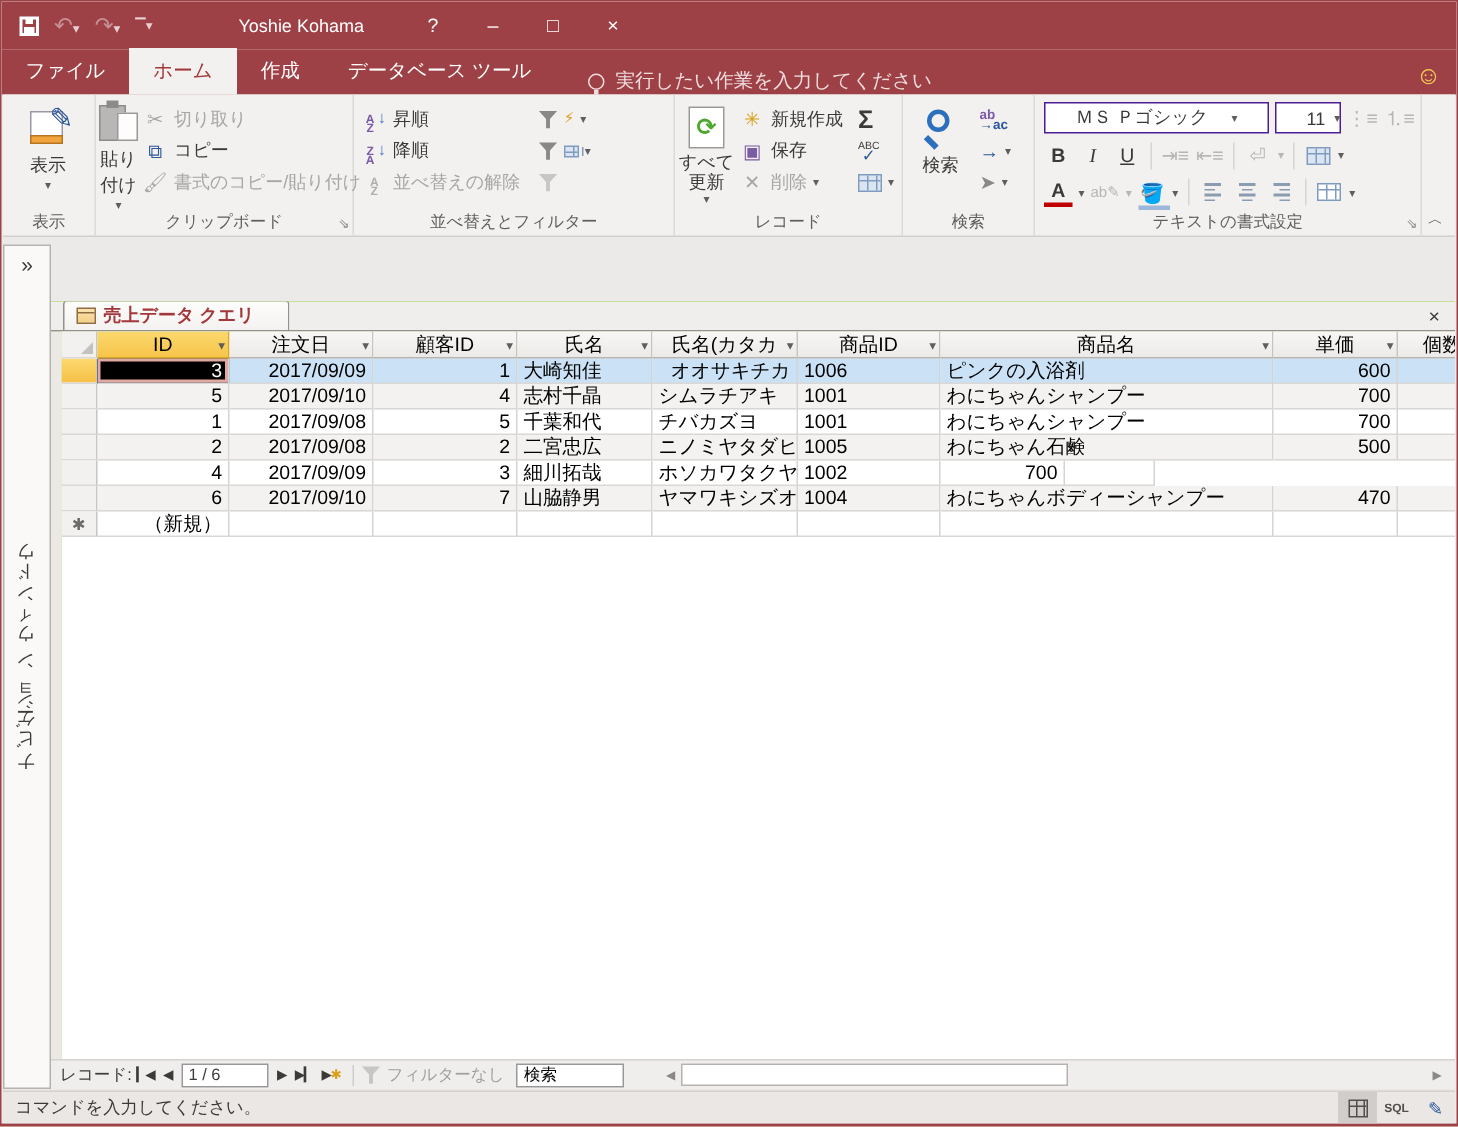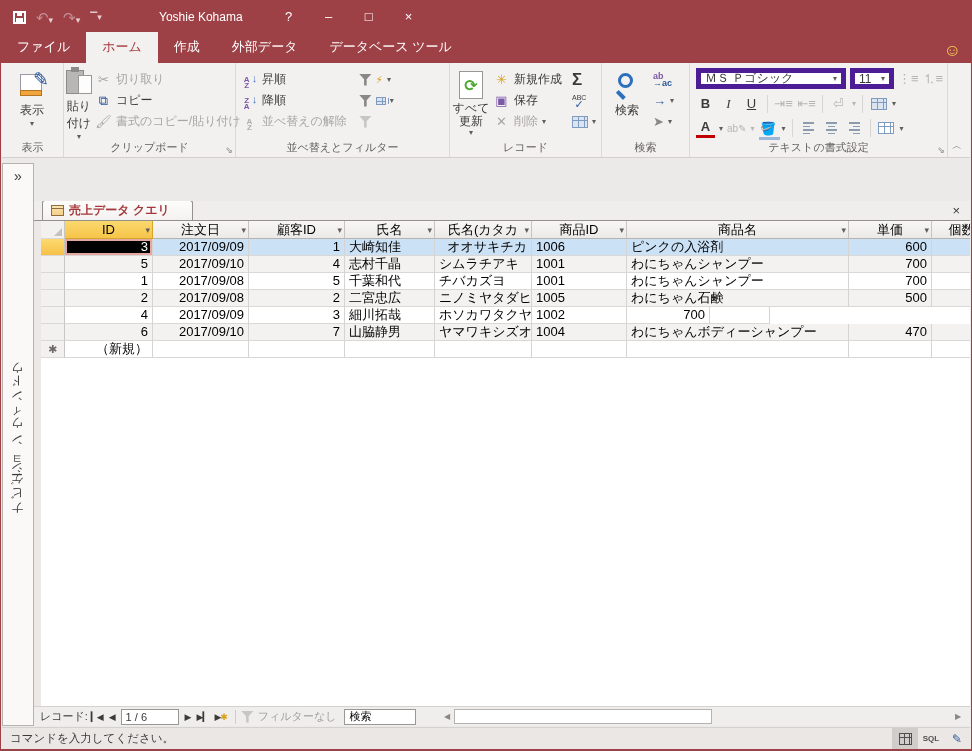--- a/index.html
+++ b/index.html
@@ -72,21 +72,21 @@
   .mag { width:26px; height:26px; position:relative; }
   .mag .lens { position:absolute; left:4px; top:1px; width:15px; height:15px; border:3px solid #2c6fbd; border-radius:50%; }
   .mag .handle { position:absolute; left:2px; bottom:2px; width:10px; height:3.5px; background:#2c6fbd; transform:rotate(45deg); }
   .replace-ic { display:flex; flex-direction:column; line-height:7px; font-size:9px; font-weight:bold; }
   .replace-ic .r1 { color:#7b5aa6; } .replace-ic .r2 { color:#2b579a; }
   .goto { color:#2b579a; font-size:13px; font-weight:bold; }
   .cursor-ic { color:#8a8886; font-size:13px; }
   
   .tf { display:flex; flex-direction:column; gap:3px; padding:2px 4px; }
   .tfrow { display:flex; align-items:center; gap:4px; height:23px; }
-  .combo { background:#fff; border:5px solid #4c1d95; height:21px; display:flex; align-items:center; font-size:12px; color:#3b3a39; padding:0 4px; }
+  .combo { background:#fff; border:1px solid #4c1d95; height:21px; display:flex; align-items:center; font-size:12px; color:#3b3a39; padding:0 20px; }
   .combo .dd { margin-left:auto; padding-left:6px; }
   .fmtbtn { min-width:19px; height:19px; display:flex; align-items:center; justify-content:center; font-size:13px; color:#3b3a39; }
   .fmtbtn.dis { color:#b8b6b4; }
   .vsep { width:1px; height:18px; background:#d8d6d4; margin:0 2px; }
   .ulA { border-bottom:3px solid #c00000; line-height:12px; font-weight:bold; }
   .bars { display:inline-flex; flex-direction:column; gap:2px; }
   .bars i { display:block; height:1.5px; background:#8c9cb0; }
   .bucket { color:#6d6a67; font-size:13px; position:relative; }
   .bucket::after { content:""; position:absolute; left:0; right:-2px; bottom:-2px; height:3px; background:#9db7d8; }
   .chevron-up { position:absolute; right:8px; bottom:4px; font-size:10px; color:#605e5c; }
@@ -158,22 +158,25 @@
   <span class="tb-btn">?</span>
   <span class="tb-btn">–</span>
   <span class="tb-btn">□</span>
   <span class="tb-btn">×</span>
 </div>
 
 <div class="tabrow">
   <span class="rtab">ファイル</span>
   <span class="rtab active">ホーム</span>
   <span class="rtab">作成</span>
-  <span class="rtab">外部データ</span>
   <span class="rtab">データベース ツール</span>
+  <span class="tellme">
+    <span class="bulb"></span>
+    <span>実行したい作業を入力してください</span>
+  </span>
   <span class="smiley">☺</span>
 </div>
 
 <div class="ribbon">
 
   <div class="rgroup" style="width:62px">
     <div class="bigbtn">
       <span class="bicon">
           <span class="viewicon">
             <span class="sheet"></span>

